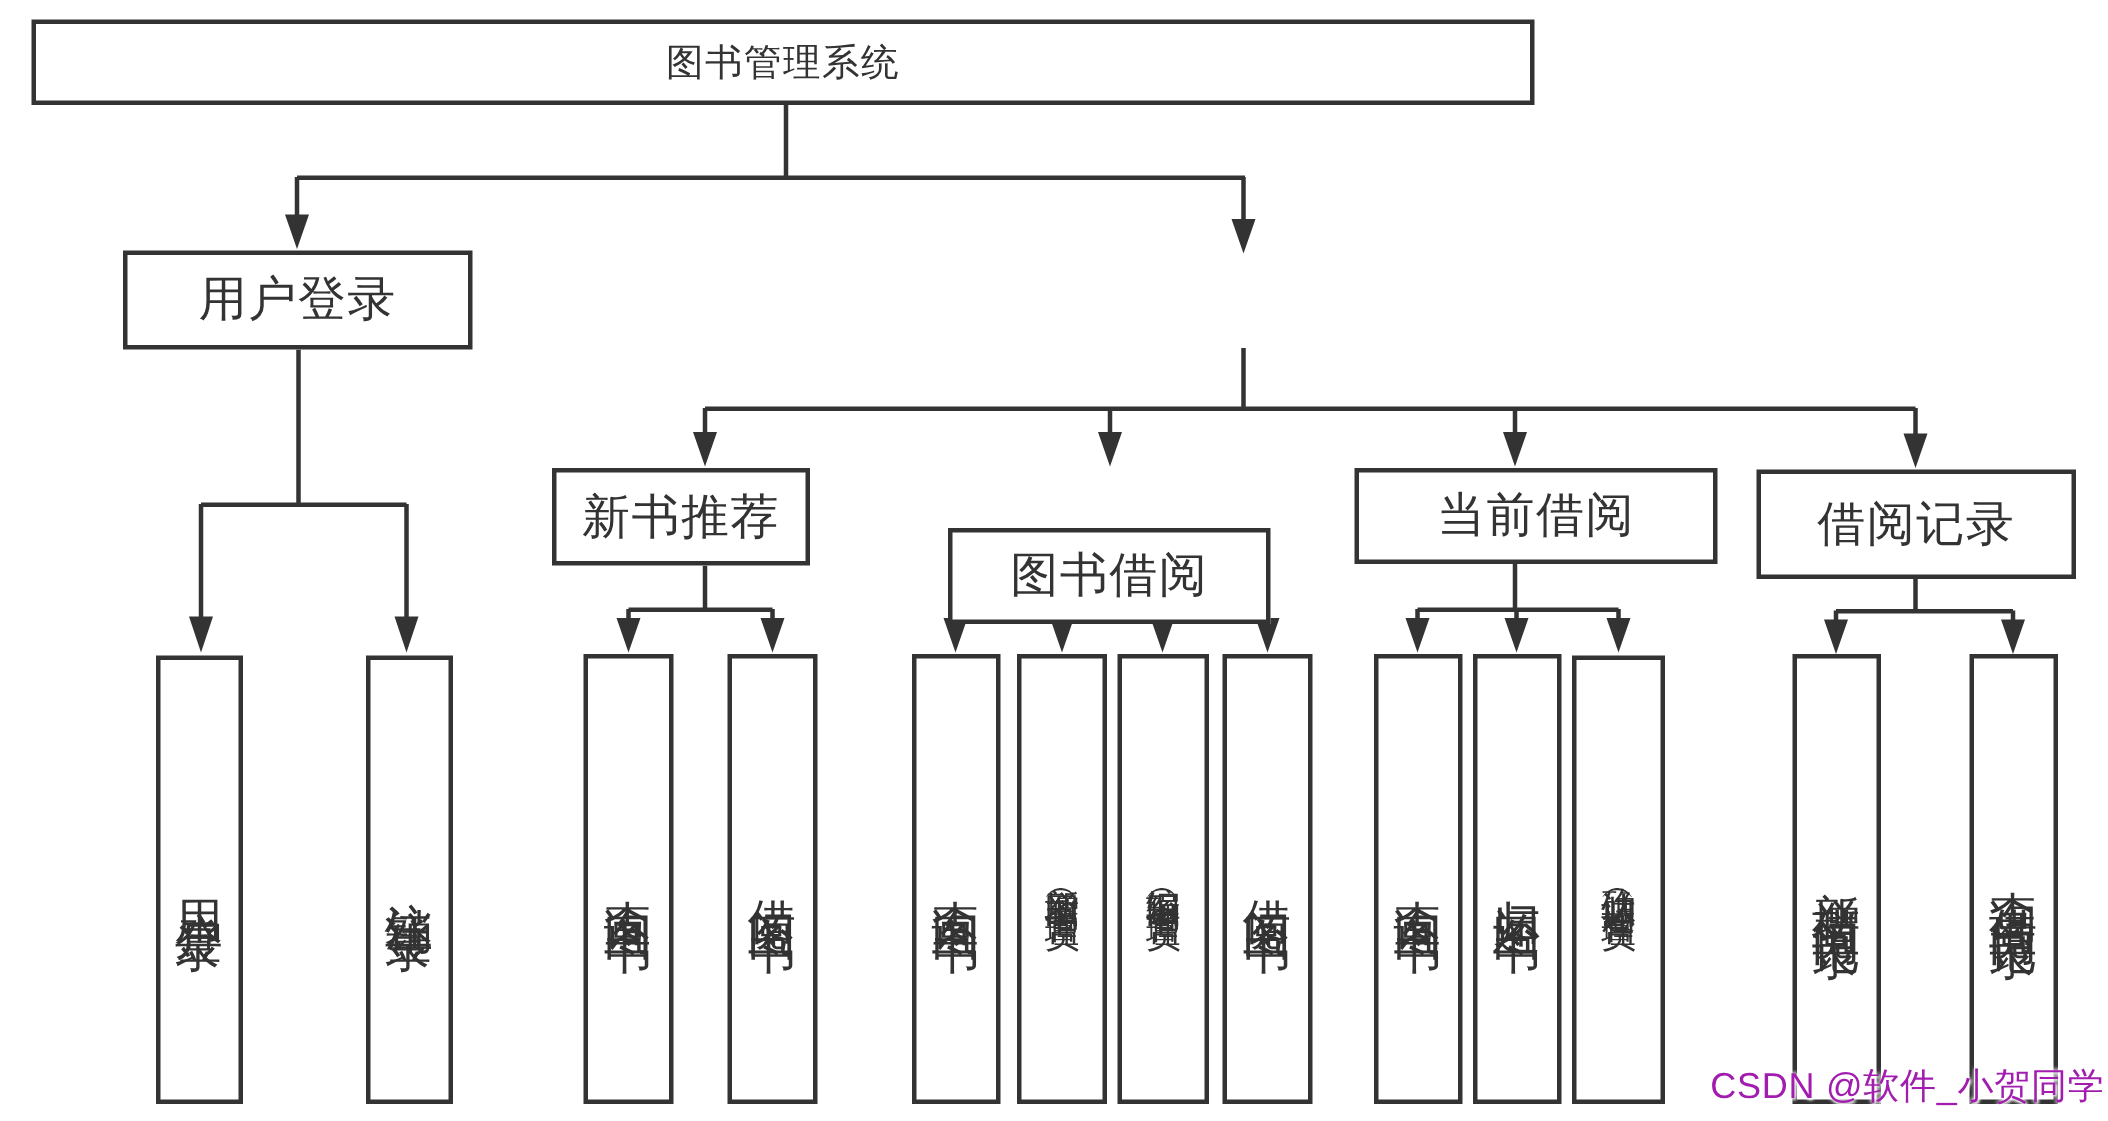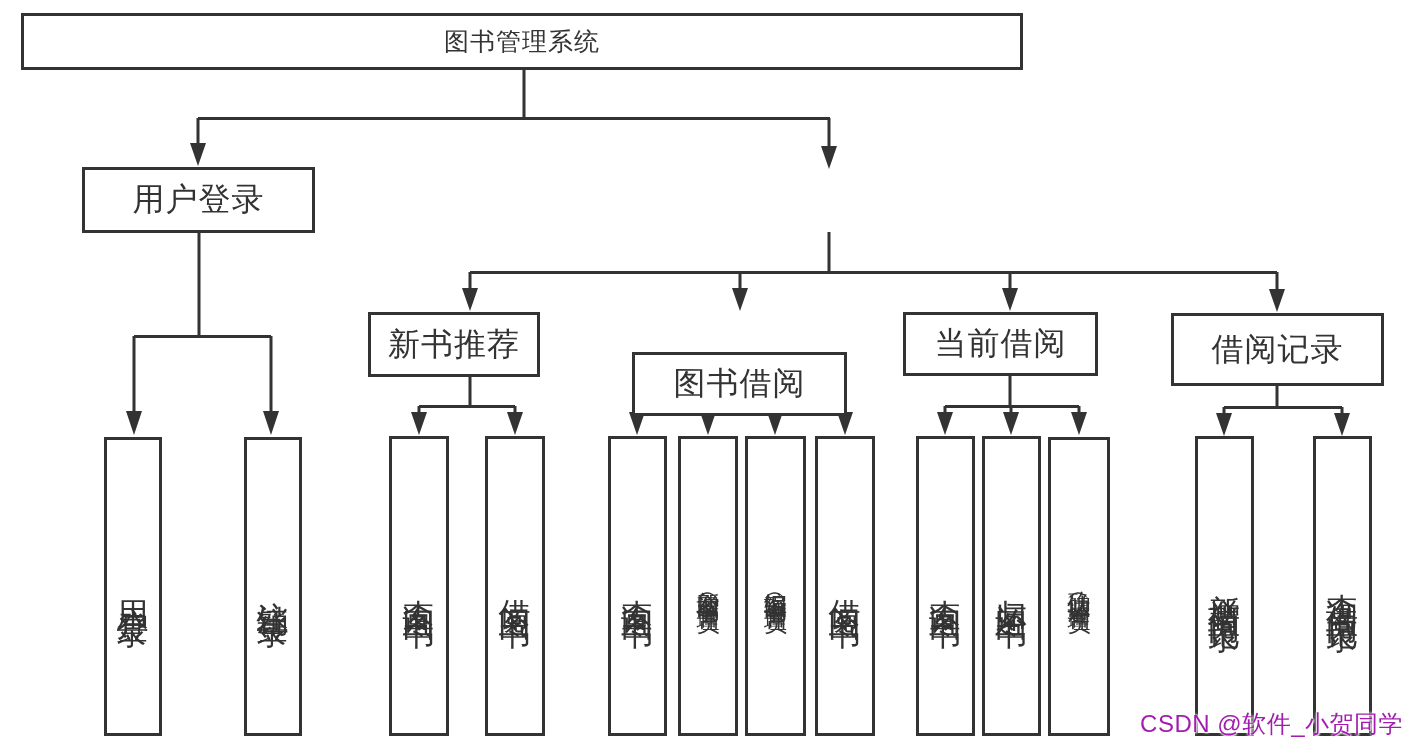--- a/index.html
+++ b/index.html
@@ -124,21 +124,21 @@
   <div class="node" style="left:82px; top:167px; width:233px; height:66px;">
     <span>用户登录</span>
   </div>
 
   <div class="node" style="left:368px; top:312px; width:172px; height:65px;">
     <span>新书推荐</span>
   </div>
   <div class="node" style="left:632px; top:312px; width:215px; height:64px;margin-top:40px;">
     <span>图书借阅</span>
   </div>
-  <div class="node" style="left:903px; top:312px; width:195px; height:64px;">
+  <div class="node" style="left:903px; top:312px; width:242px; height:64px;">
     <span>当前借阅</span>
   </div>
   <div class="node" style="left:1171px; top:313px; width:213px; height:73px;">
     <span>借阅记录</span>
   </div>
 
   <div class="node vbox" style="left:104px; top:437px; width:58px; height:299px;">
     <span>用户登录</span>
   </div>
   <div class="node vbox" style="left:244px; top:437px; width:58px; height:299px;">

